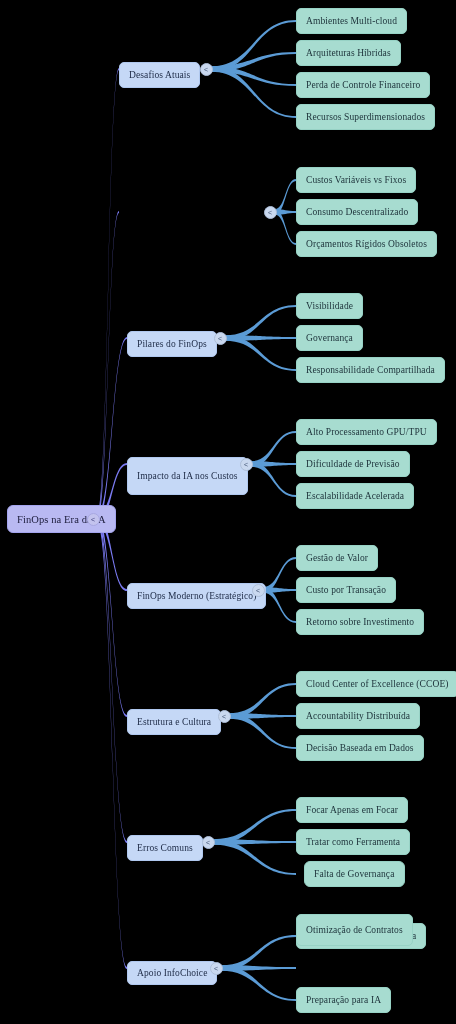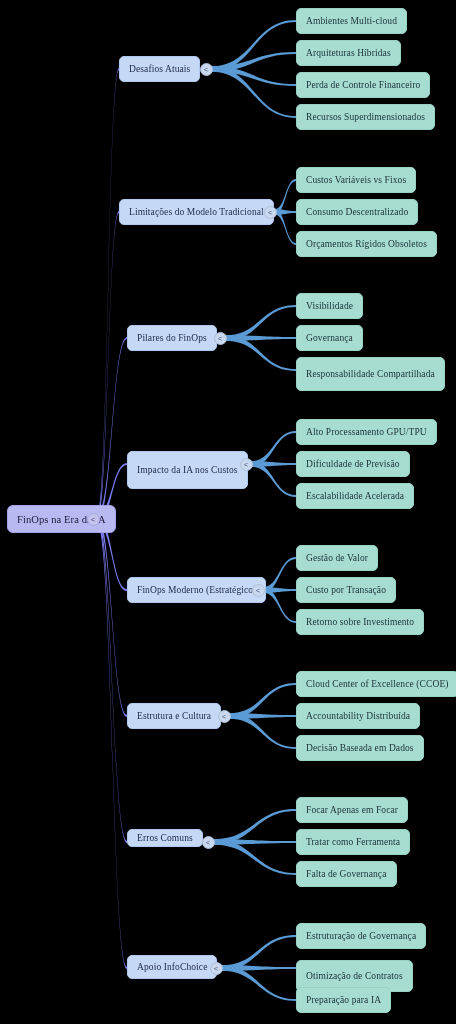--- a/index.html
+++ b/index.html
@@ -52,20 +52,21 @@
     padding: 0 9px;
     border-radius: 6px;
   }
   .node-branch {
     background: #c5d8f6;
     border: 1px solid #b0c8ef;
     color: #1d2a45;
     font-size: 9.5px;
     height: 26px;
     padding: 8px 9px;
+    margin-top: 6px;
   }
   .node-leaf {
     background: #a7dcd0;
     border: 1px solid #97d2c5;
     color: #1c3139;
     font-size: 9.5px;
     height: 26px;
     padding: 0 9px;
   }
   .toggle {
@@ -131,50 +132,49 @@
       <path d="M 221 965.25 C 258.5 965.25, 258.5 999.1, 296 999.1 L 296 1000.9 C 258.5 1000.9, 258.5 970.75, 221 970.75 Z" fill="#5b9bd5" stroke="none"></path>
     </svg>
   <div id="node-layer">
       <div class="node node-root" style="left: 7px; top: 505px; min-width: 74px; height: 28px;">FinOps na Era da IA</div>
       <div class="node node-branch" style="left: 119px; top: 56px; min-width: 76px; height: 26px;">Desafios Atuais</div>
       <div class="toggle" style="left: 199.5px; top: 62.5px;">&lt;</div>
       <div class="node node-leaf" style="left: 296px; top: 40px; min-width: 92px; height: 26px;">Arquiteturas Híbridas</div>
       <div class="node node-leaf" style="left: 296px; top: 8px; min-width: 102px; height: 26px;">Ambientes Multi-cloud</div>
       <div class="node node-leaf" style="left: 296px; top: 72px; min-width: 120px; height: 26px;">Perda de Controle Financeiro</div>
       <div class="node node-leaf" style="left: 296px; top: 104px; min-width: 130px; height: 26px;">Recursos Superdimensionados</div>
-      <div class="node node-branch" style="left: 119px; top: 199px; min-width: 140px; height: 26px;">Limitações do Modelo Tradicional</div>
       <div class="toggle" style="left: 263.5px; top: 205.5px;">&lt;</div>
       <div class="node node-leaf" style="left: 296px; top: 167px; min-width: 104px; height: 26px;">Custos Variáveis vs Fixos</div>
       <div class="node node-leaf" style="left: 296px; top: 199px; min-width: 108px; height: 26px; text-align: center;">Consumo Descentralizado</div>
       <div class="node node-leaf" style="left: 296px; top: 231px; min-width: 128px; height: 26px;">Orçamentos Rígidos Obsoletos</div>
       <div class="node node-branch" style="left: 127px; top: 325px; min-width: 82px; height: 26px;">Pilares do FinOps</div>
       <div class="toggle" style="left: 213.5px; top: 331.5px;">&lt;</div>
       <div class="node node-leaf" style="left: 296px; top: 293px; min-width: 66px; height: 26px;">Visibilidade</div>
       <div class="node node-leaf" style="left: 296px; top: 325px; min-width: 66px; height: 26px;">Governança</div>
-      <div class="node node-leaf" style="left: 296px; top: 357px; min-width: 136px; height: 34px;">Responsabilidade Compartilhada</div>
+      <div class="node node-leaf" style="left: 296px; top: 357px; min-width: 136px; height: 26px;">Responsabilidade Compartilhada</div>
       <div class="node node-branch" style="left: 127px; top: 451px; min-width: 108px; height: 38px;">Impacto da IA nos Custos</div>
       <div class="toggle" style="left: 239.5px; top: 457.5px;">&lt;</div>
       <div class="node node-leaf" style="left: 296px; top: 419px; min-width: 122px; height: 26px;">Alto Processamento GPU/TPU</div>
       <div class="node node-leaf" style="left: 296px; top: 451px; min-width: 104px; height: 26px;">Dificuldade de Previsão</div>
       <div class="node node-leaf" style="left: 296px; top: 483px; min-width: 108px; height: 26px;">Escalabilidade Acelerada</div>
       <div class="node node-branch" style="left: 127px; top: 577px; min-width: 120px; height: 26px;">FinOps Moderno (Estratégico)</div>
       <div class="toggle" style="left: 251.5px; top: 583.5px;">&lt;</div>
       <div class="node node-leaf" style="left: 296px; top: 545px; min-width: 74px; height: 26px;">Gestão de Valor</div>
       <div class="node node-leaf" style="left: 296px; top: 577px; min-width: 94px; height: 26px;">Custo por Transação</div>
       <div class="node node-leaf" style="left: 296px; top: 609px; min-width: 114px; height: 26px;">Retorno sobre Investimento</div>
       <div class="node node-branch" style="left: 127px; top: 703px; min-width: 86px; height: 26px;">Estrutura e Cultura</div>
       <div class="toggle" style="left: 217.5px; top: 709.5px;">&lt;</div>
       <div class="node node-leaf" style="left: 296px; top: 671px; min-width: 138px; height: 26px;">Cloud Center of Excellence (CCOE)</div>
       <div class="node node-leaf" style="left: 296px; top: 703px; min-width: 110px; height: 26px;">Accountability Distribuída</div>
       <div class="node node-leaf" style="left: 296px; top: 735px; min-width: 106px; height: 26px;">Decisão Baseada em Dados</div>
-      <div class="node node-branch" style="left: 127px; top: 829px; min-width: 70px; height: 18px;">Erros Comuns</div>
+      <div class="node node-branch" style="left: 127px; top: 829px; min-width: 70px; height: 26px;">Erros Comuns</div>
       <div class="toggle" style="left: 201.5px; top: 835.5px;">&lt;</div>
       <div class="node node-leaf" style="left: 296px; top: 797px; min-width: 98px; height: 26px;">Focar Apenas em Focar</div>
       <div class="node node-leaf" style="left: 296px; top: 829px; min-width: 102px; height: 26px;">Tratar como Ferramenta</div>
-      <div class="node node-leaf" style="left: 296px; top: 861px; min-width: 92px; height: 26px;">Falta de Governança</div>
+      <div class="node node-leaf" style="left: 304px; top: 861px; min-width: 92px; height: 26px; border-radius: 6px;">Falta de Governança</div>
       <div class="node node-branch" style="left: 127px; top: 955px; min-width: 78px; height: 24px;">Apoio InfoChoice</div>
       <div class="toggle" style="left: 209.5px; top: 961.5px;">&lt;</div>
       <div class="node node-leaf" style="left: 296px; top: 923px; min-width: 114px; height: 26px; text-align: center;">Estruturação de Governança</div>
-      <div class="node node-leaf" style="left: 296px; top: 960px; min-width: 108px; height: 32px;">Otimização de Contratos</div>
+      <div class="node node-leaf" style="left: 296px; top: 914px; min-width: 108px; height: 32px;">Otimização de Contratos</div>
       <div class="node node-leaf" style="left: 296px; top: 987px; min-width: 86px; height: 26px;">Preparação para IA</div>
       <div class="toggle toggle-root" style="left: 86.5px; top: 512.5px;">&lt;</div>
     </div>
 </div>
 
 </body></html>

